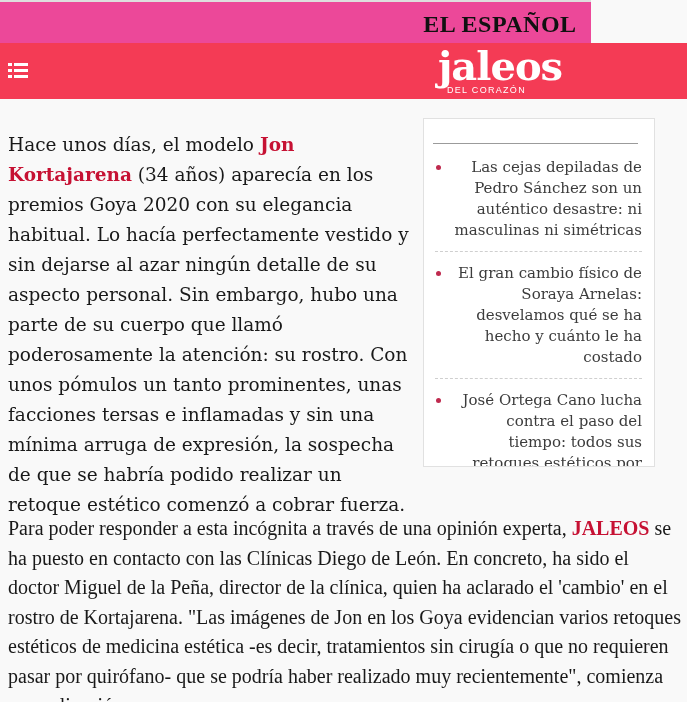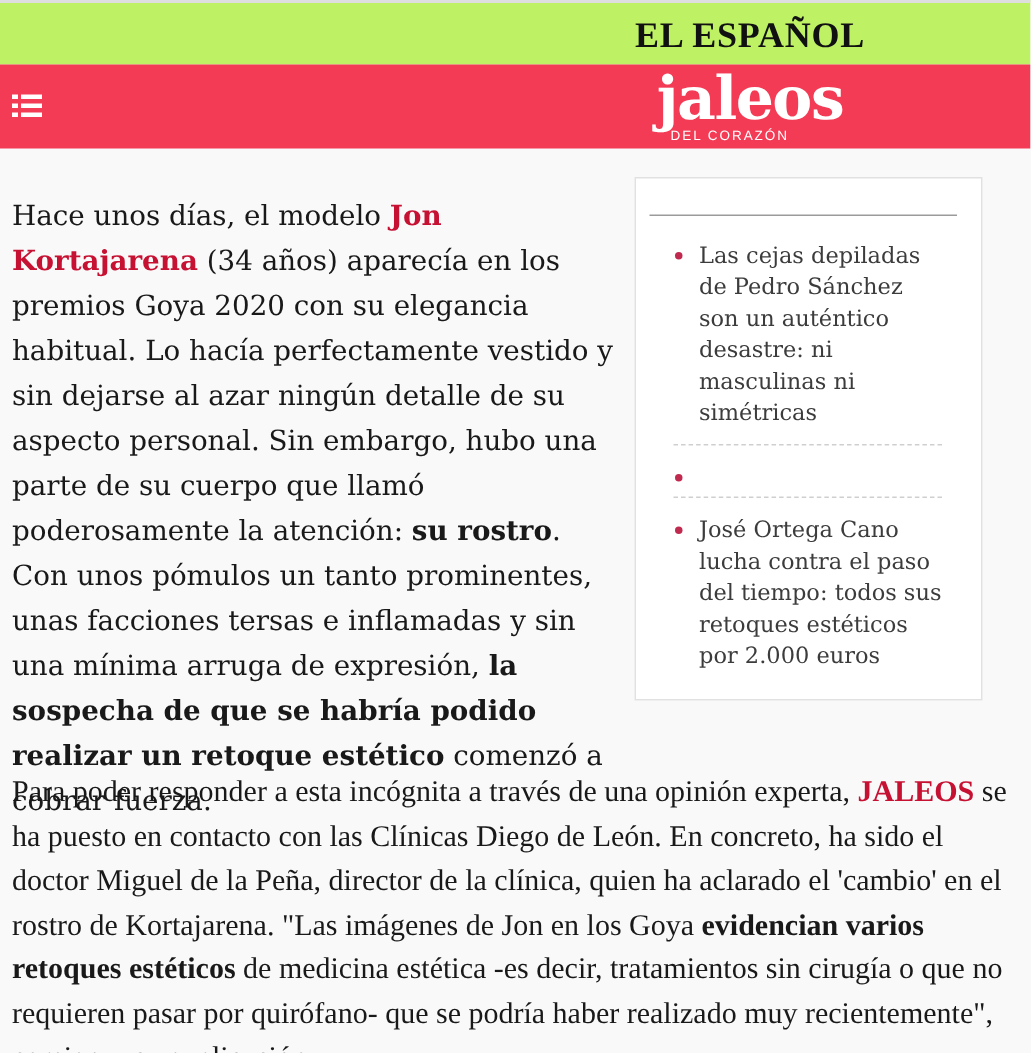--- a/index.html
+++ b/index.html
@@ -10,22 +10,22 @@
   *{box-sizing:border-box;}
   html,body{margin:0;padding:0;}
   body{
     width:687px;height:702px;position:relative;overflow:hidden;
     background:#f9f9f9;
     font-family:"DejaVu Serif", serif;
   }
 
   
   .top-strip{
-    position:absolute;left:0;top:0;width:687px;height:43px;
-    background:#bef264;border-top:2px solid #dedede;
+    position:absolute;left:0;top:0;width:591px;height:43px;
+    background:#ec4899;border-top:2px solid #dedede;
   }
   .masthead{
     position:absolute;left:420px;top:9px;width:160px;
     text-align:center;
     font-family:"Liberation Serif", serif;font-weight:bold;
     font-size:24px;color:#111;letter-spacing:0.5px;white-space:nowrap;
     cursor:pointer;
   }
 
   
@@ -52,37 +52,37 @@
   .article-p1{
     position:absolute;left:8px;top:111px;width:406px;
     font-size:18.5px;line-height:30px;color:#191919;
   }
   .article-p2{
     position:absolute;left:8px;top:494px;width:676px;
     font-family:"Liberation Serif", serif;
     font-size:20px;line-height:29.5px;color:#191919;
   }
   .run-red-bold{color:var(--link_red);font-weight:bold;cursor:pointer;}
-  .run-bold{font-weight:bold;}
+  .run-bold{font-weight:normal;}
 
   
   .related-box{
     position:absolute;left:423px;top:118px;width:232px;height:349px;
     background:#ffffff;border:1px solid #e1e1e1;
     padding:13px 10px 0 9px;overflow:hidden;
   }
   .related-title{
     font-family:"DejaVu Serif", serif;font-weight:bold;
     font-size:17px;color:#0d0d0d;margin:0;
   }
   .related-rule{
     border:none;border-top:1px solid #9b9b9b;
     width:205px;margin:11px 0 13px 0;
   }
-  .related-list{list-style:none;margin:16px;padding:0;}
+  .related-list{list-style:none;margin:2px;padding:0;text-align:right;}
   .related-list li{
     display:flex;cursor:pointer;
     font-size:15px;line-height:21px;color:#3c3c3c;
   }
   .related-list li + li{
     border-top:1px dashed #cfcfcf;margin-top:10px;padding-top:11px;
   }
   .bullet{
     flex:0 0 auto;width:5px;height:5px;border-radius:50%;
     background:var(--bullet);margin:8px 11px 0 1px;
@@ -122,20 +122,21 @@
 <aside class="related-box">
   <hr class="related-rule">
   <ul class="related-list">
   <li>
     <span class="bullet"></span>
     <span class="item-text">Las cejas depiladas de Pedro Sánchez son un auténtico desastre: ni masculinas ni simétricas</span>
   </li>
 
   <li>
     <span class="bullet"></span>
+    <span class="item-text">El gran cambio físico de Soraya Arnelas: desvelamos qué se ha hecho y cuánto le ha costado</span>
   </li>
 
   <li>
     <span class="bullet"></span>
     <span class="item-text">José Ortega Cano lucha contra el paso del tiempo: todos sus retoques estéticos por 2.000 euros</span>
   </li>
 </ul>
 </aside>
 
 <p class="article-p2"><span class="run-normal">Para poder responder a esta incógnita a través de una opinión experta, </span><span class="run-red-bold">JALEOS</span><span class="run-normal"> se ha puesto en contacto con las Clínicas Diego de León. En concreto, ha sido el doctor Miguel de la Peña, director de la clínica, quien ha aclarado el 'cambio' en el rostro de Kortajarena. "Las imágenes de Jon en los Goya </span><span class="run-bold">evidencian varios retoques estéticos</span><span class="run-normal"> de medicina estética -es decir, tratamientos sin cirugía o que no requieren pasar por quirófano- que se podría haber realizado muy recientemente", comienza su explicación.</span></p>

